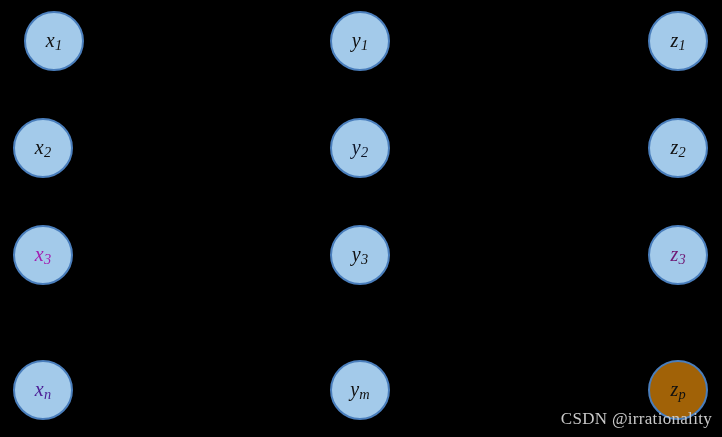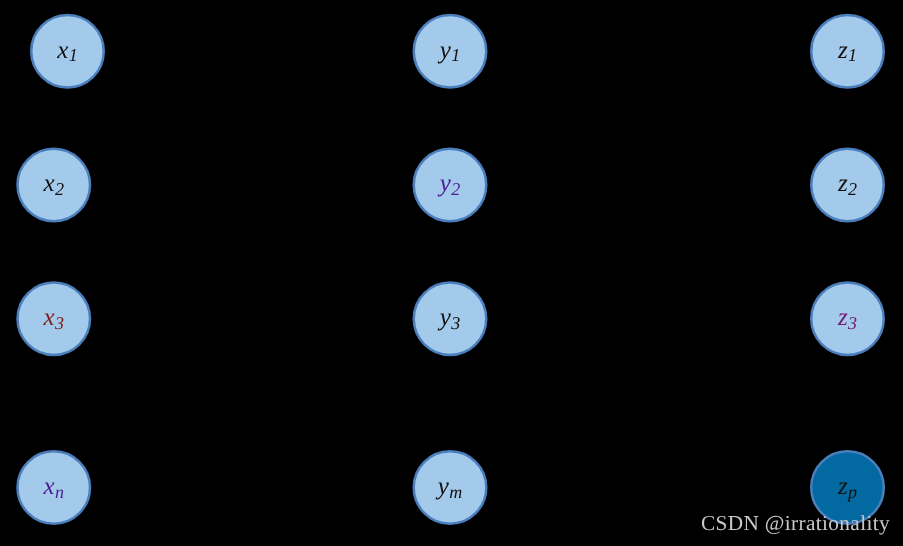--- a/index.html
+++ b/index.html
@@ -60,44 +60,44 @@
 
 <div id="canvas" style="background: rgb(0, 0, 0);">
   <div id="nodes-layer">
       <div class="node" style="left: 24px; top: 11px; background: rgb(163, 202, 234); border-color: rgb(74, 126, 188);">
         <span class="node-label" style="color: rgb(17, 17, 17);"><span>x</span><sub>1</sub></span>
       </div>
       <div class="node" style="left: 13px; top: 118px; background: rgb(163, 202, 234); border-color: rgb(74, 126, 188);">
         <span class="node-label" style="color: rgb(17, 17, 17);"><span>x</span><sub>2</sub></span>
       </div>
       <div class="node" style="left: 13px; top: 225px; background: rgb(163, 202, 234); border-color: rgb(74, 126, 188);">
-        <span class="node-label" style="color: #7f1d1d;"><span>x</span><sub>3</sub></span>
+        <span class="node-label" style="color: #a21caf;"><span>x</span><sub>3</sub></span>
       </div>
       <div class="node" style="left: 13px; top: 360px; background: rgb(163, 202, 234); border-color: rgb(74, 126, 188);">
         <span class="node-label" style="color: #4c1d95;"><span>x</span><sub>n</sub></span>
       </div>
       <div class="node" style="left: 330px; top: 11px; background: rgb(163, 202, 234); border-color: rgb(74, 126, 188);">
         <span class="node-label" style="color: rgb(17, 17, 17); text-align: right;"><span>y</span><sub>1</sub></span>
       </div>
       <div class="node" style="left: 330px; top: 118px; background: rgb(163, 202, 234); border-color: rgb(74, 126, 188);">
-        <span class="node-label" style="color: #4c1d95;"><span>y</span><sub>2</sub></span>
+        <span class="node-label" style="color: #0f172a;"><span>y</span><sub>2</sub></span>
       </div>
       <div class="node" style="left: 330px; top: 225px; background: rgb(163, 202, 234); border-color: rgb(74, 126, 188);">
         <span class="node-label" style="color: rgb(17, 17, 17);"><span>y</span><sub>3</sub></span>
       </div>
       <div class="node" style="left: 330px; top: 360px; background: rgb(163, 202, 234); border-color: rgb(74, 126, 188);">
         <span class="node-label" style="color: rgb(17, 17, 17);"><span>y</span><sub>m</sub></span>
       </div>
       <div class="node" style="left: 648px; top: 11px; background: rgb(163, 202, 234); border-color: rgb(74, 126, 188);">
         <span class="node-label" style="color: rgb(17, 17, 17);"><span>z</span><sub>1</sub></span>
       </div>
       <div class="node" style="left: 648px; top: 118px; background: rgb(163, 202, 234); border-color: rgb(74, 126, 188);">
         <span class="node-label" style="color: rgb(17, 17, 17);"><span>z</span><sub>2</sub></span>
       </div>
       <div class="node" style="left: 648px; top: 225px; background: rgb(163, 202, 234); border-color: rgb(74, 126, 188);">
         <span class="node-label" style="color: #701a75;"><span>z</span><sub>3</sub></span>
       </div>
-      <div class="node" style="left: 648px; top: 360px; background: #0369a1; border-color: rgb(74, 126, 188);">
+      <div class="node" style="left: 648px; top: 360px; background: #a16207; border-color: rgb(74, 126, 188);">
         <span class="node-label" style="color: rgb(17, 17, 17);"><span>z</span><sub>p</sub></span>
       </div>
     </div>
   <div id="watermark" style="color: rgb(201, 201, 201);">CSDN @irrationality</div>
 </div>
 
 </body></html>

